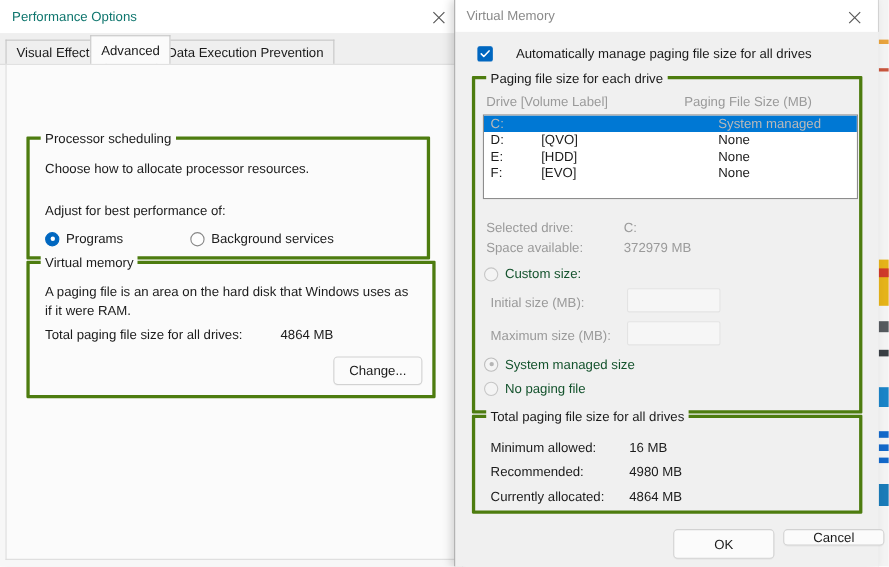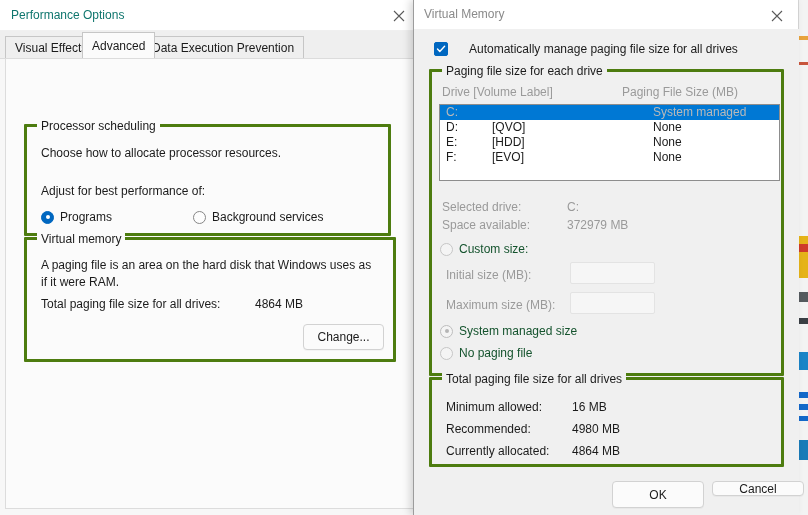--- a/index.html
+++ b/index.html
@@ -229,21 +229,21 @@
 
           <div class="txt" style="left:14px; top:19px;">Choose how to allocate processor resources.</div>
 
           <div class="txt" style="left:14px; top:57px;">Adjust for best performance of:</div>
 
           <div class="radio checked" style="left:14px; top:83px;">
             <span class="dot"></span>
             <span class="rlabel">Programs</span>
           </div>
 
-          <div class="radio" style="left:166px; top:83px;justify-content:center;">
+          <div class="radio" style="left:146px; top:83px;justify-content:center;">
             <span class="dot"></span>
             <span class="rlabel">Background services</span>
           </div>
         </div>
 
         <div class="group" style="left:18px; top:178px; width:372px; height:125px;">
           <div class="group-label">Virtual memory</div>
 
           <div class="txt" style="left:14px; top:17px; white-space:normal; width:336px; line-height:17px;">A paging file is an area on the hard disk that Windows uses as if it were RAM.</div>
 

